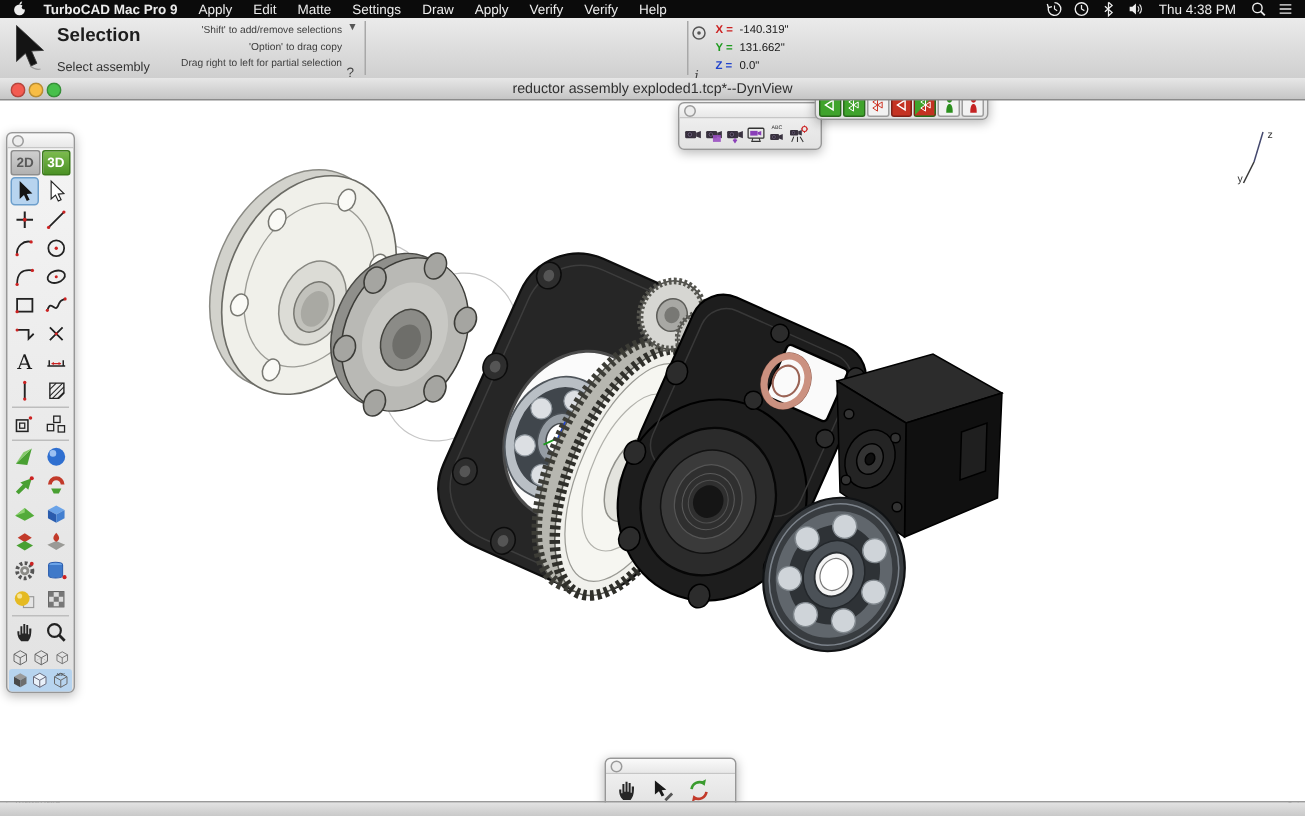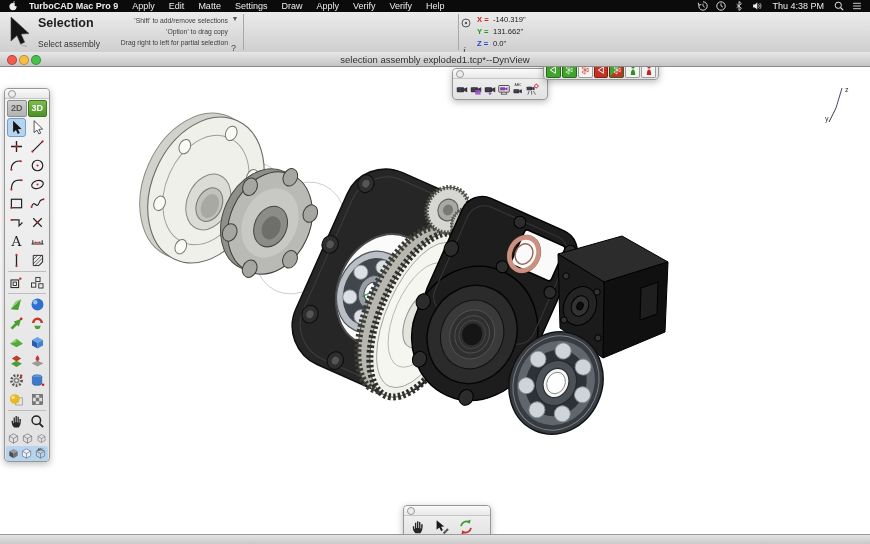--- a/index.html
+++ b/index.html
@@ -185,21 +185,21 @@
     <div><b style="color:#cc2222">X =</b><span>-140.319"</span></div>
     <div><b style="color:#1d9a1d">Y =</b><span>131.662"</span></div>
     <div><b style="color:#2244cc">Z =</b><span>0.0"</span></div>
   </div>
 </div>
 
 <div id="titlebar" class="abs">
   <div class="light abs" style="left:7px;background:#f35b51"></div>
   <div class="light abs" style="left:19px;background:#f8bd45"></div>
   <div class="light abs" style="left:31px;background:#48c04b"></div>
-  <div id="title-text" class="abs">selection assembly exploded1.tcp*--DynView</div>
+  <div id="title-text" class="abs">reductor assembly exploded1.tcp*--DynView</div>
 </div>
 
 <div id="canvas" class="abs"></div>
 
 <svg id="scene" width="870" height="469" viewBox="0 0 870 469">
 
   <g fill="none" stroke="#c6c6c6" stroke-width="0.8">
     <ellipse cx="300" cy="172" rx="44" ry="58" transform="rotate(24 300 172)"></ellipse>
     <ellipse cx="252" cy="132" rx="28" ry="36" transform="rotate(24 252 132)"></ellipse>
   </g>

